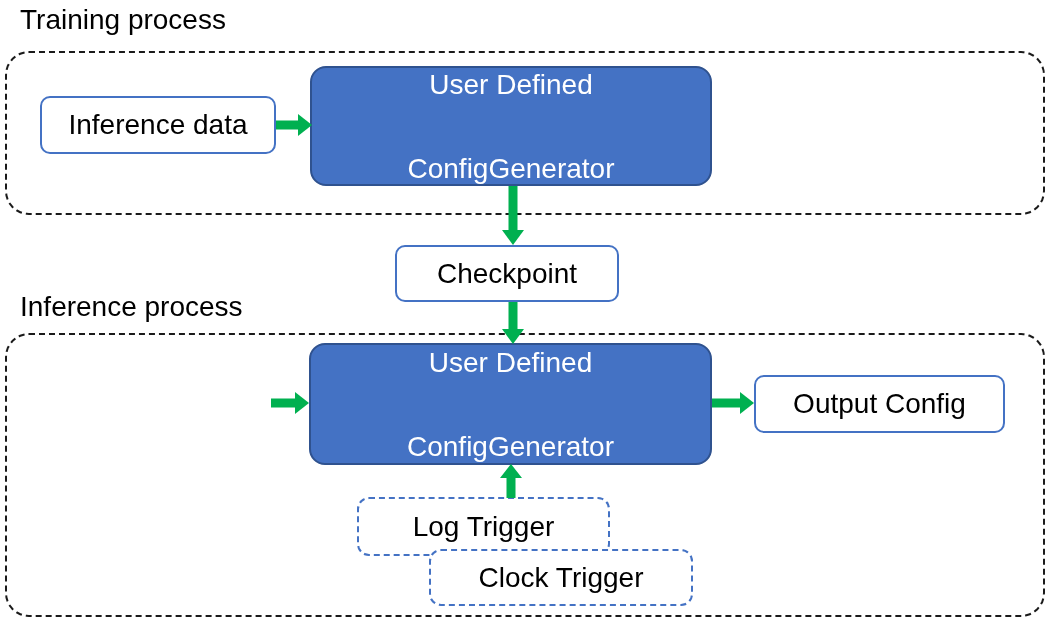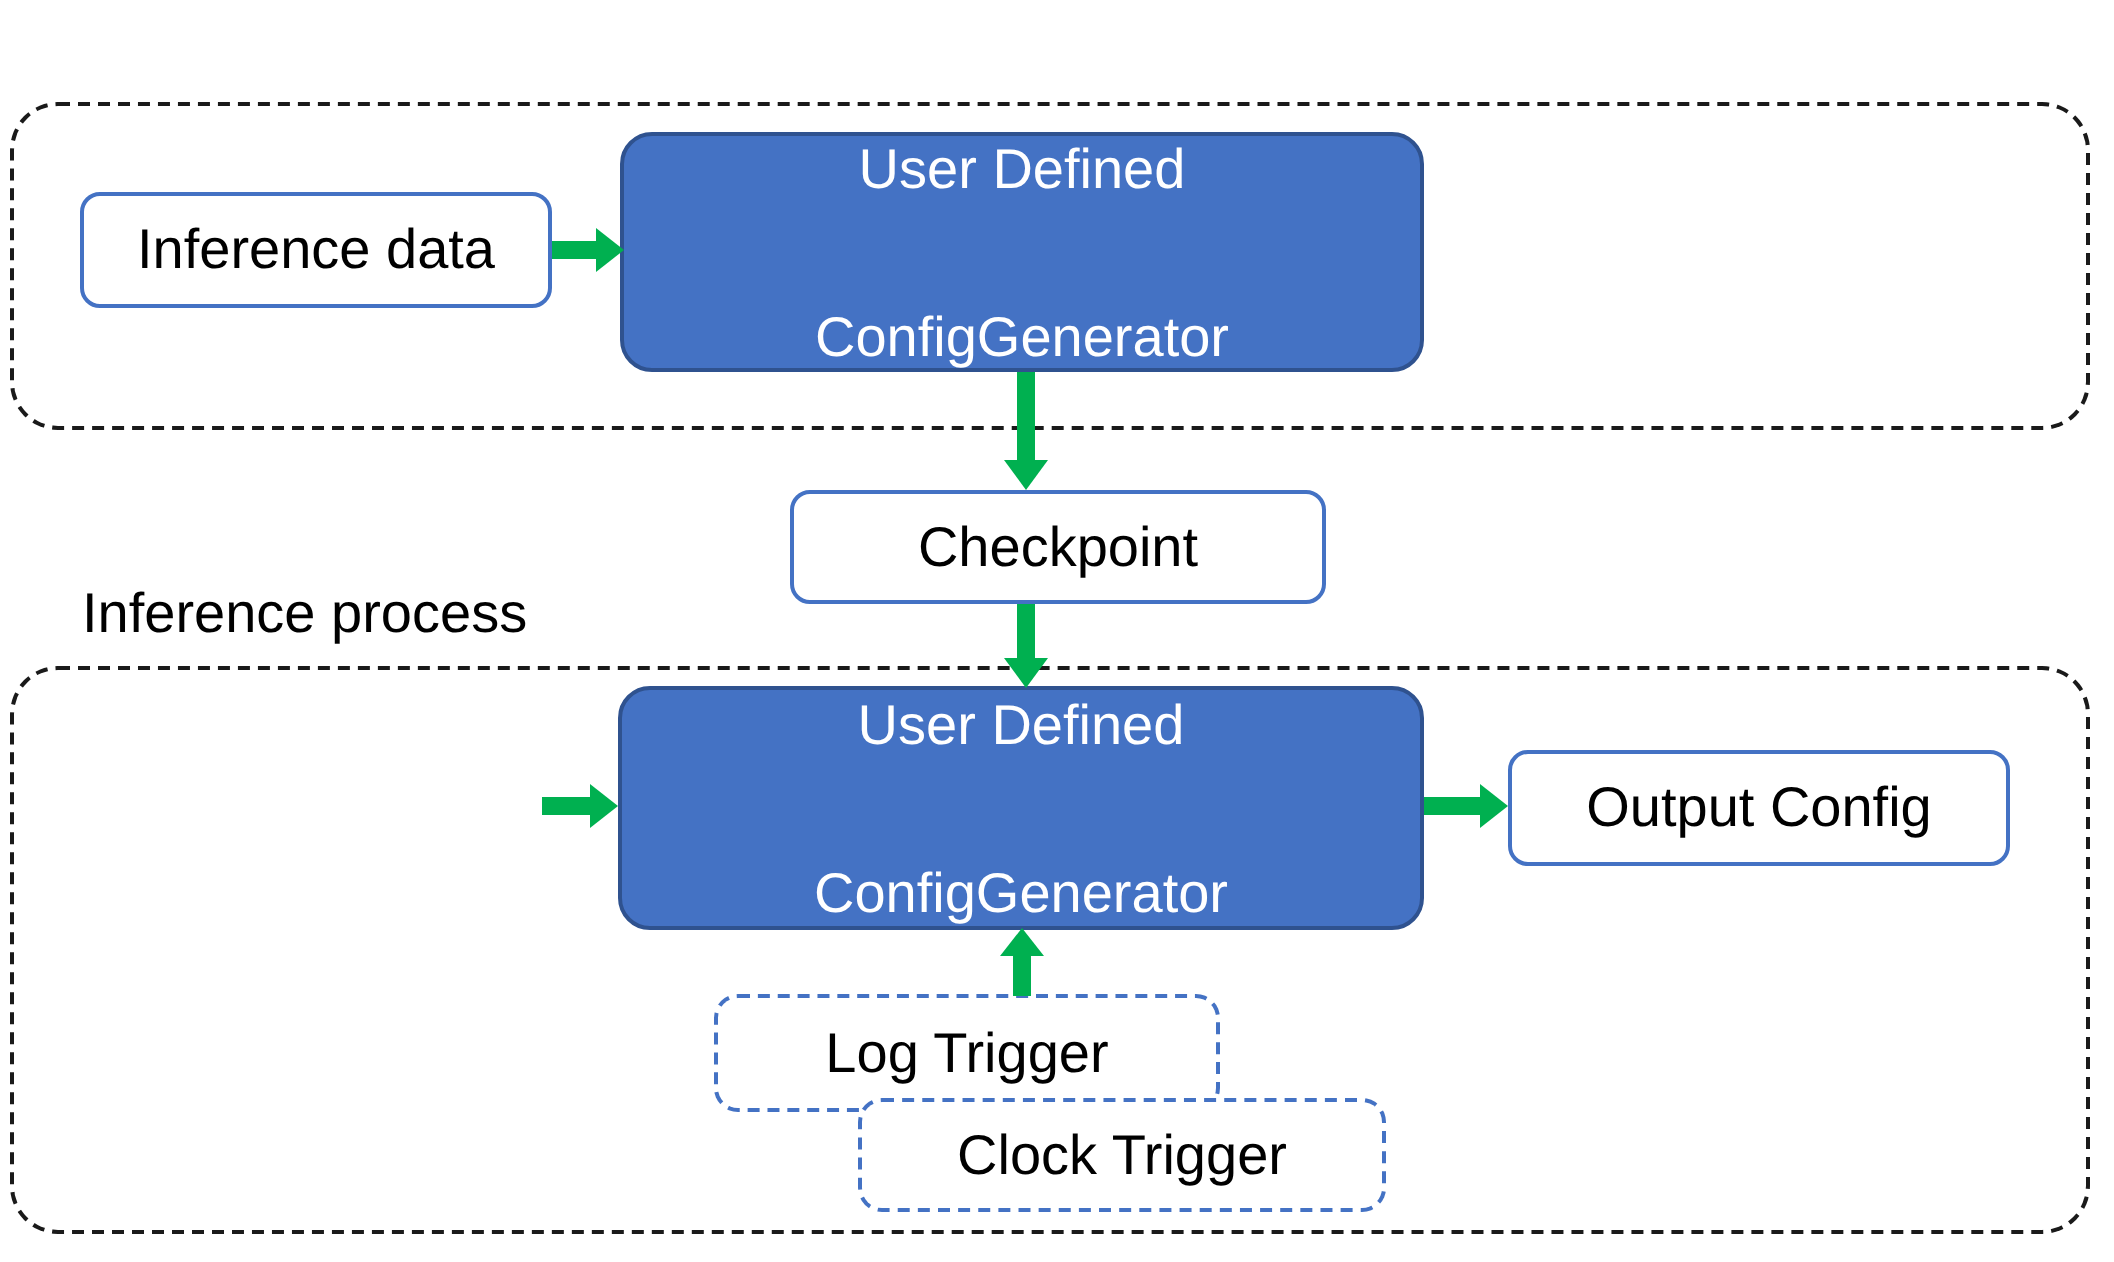--- a/index.html
+++ b/index.html
@@ -83,37 +83,38 @@
     top:0; left:50%; transform:translateX(-50%);
     border-left:11px solid transparent; border-right:11px solid transparent;
     border-bottom:14px solid var(--arrow-green);
   }
 </style>
 </head>
 <body>
 
 <div class="canvas">
 
+  <div class="section-label" style="left:20px; top:4px;">Training process</div>
 
-  <div class="section-label" style="left:20px; top:291px;margin-left:21px;">Inference process</div>
+  <div class="section-label" style="left:20px; top:291px;">Inference process</div>
 
   <div class="container-dashed" style="left:5px; top:51px; width:1040px; height:164px;"></div>
 
   <div class="container-dashed" style="left:5px; top:333px; width:1040px; height:284px;"></div>
 
   <div class="box light" style="left:40px; top:96px; width:236px; height:58px;">
     <span>Inference data</span>
   </div>
 
   <div class="box blue" style="left:310px; top:66px; width:402px; height:120px;">
     <span>User Defined</span>
     <span>ConfigGenerator</span>
   </div>
 
-  <div class="box light" style="left:395px; top:245px; width:268px; height:57px;">
+  <div class="box light" style="left:395px; top:245px; width:224px; height:57px;">
     <span>Checkpoint</span>
   </div>
 
 
   <div class="box blue" style="left:309px; top:343px; width:403px; height:122px;">
     <span>User Defined</span>
     <span>ConfigGenerator</span>
   </div>
 
   <div class="box light" style="left:754px; top:375px; width:251px; height:58px;">

